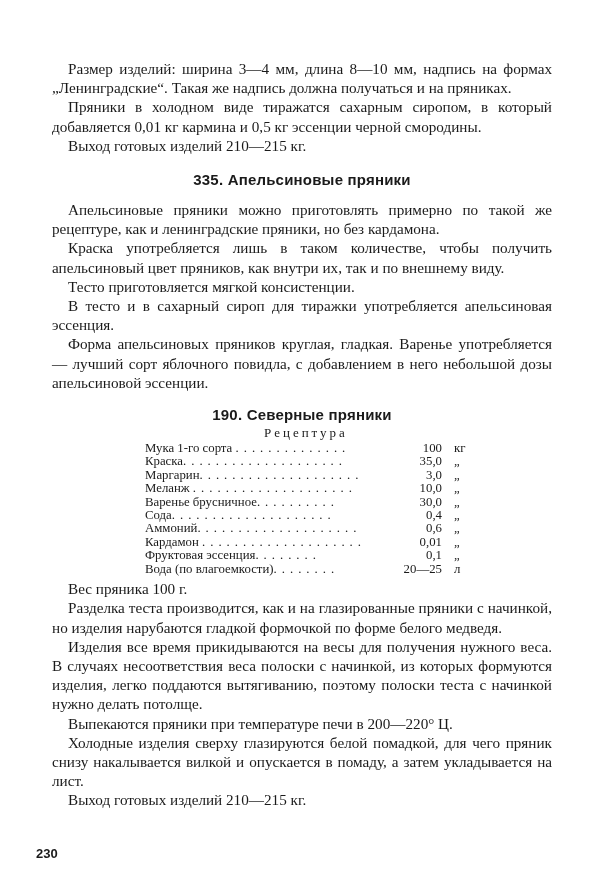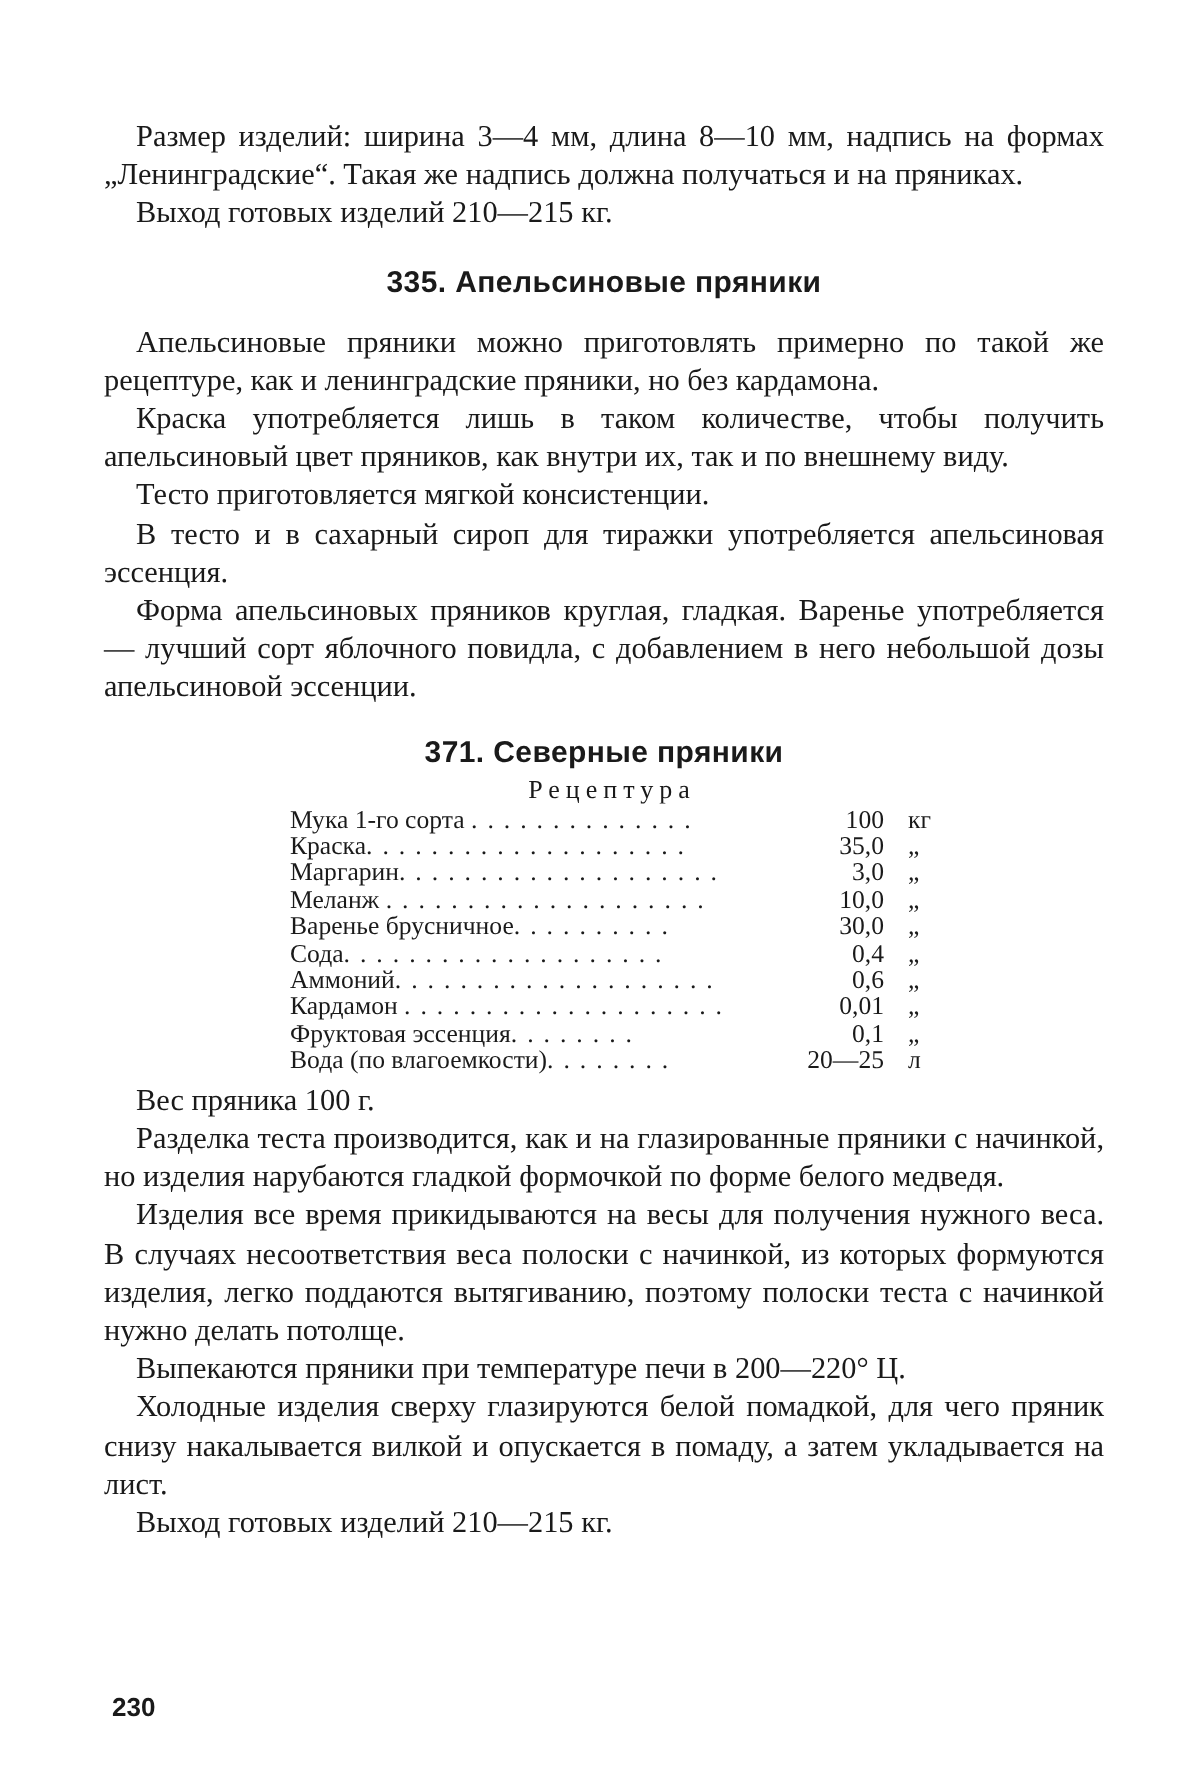--- a/index.html
+++ b/index.html
@@ -28,41 +28,42 @@
     table.recipe {
       margin-left: 93px; border-collapse: collapse; font-size: 12.8px;
       line-height: 13.4px; margin-bottom: 3px;
     }
     table.recipe td { padding: 0; white-space: nowrap; }
     td.name { width: 245px; overflow: hidden; margin-top: 40px; }
     td.name .dots { letter-spacing: 5px; }
     td.qty { width: 52px; text-align: right; }
     td.unit { width: 40px; padding-left: 12px !important; }
     .page-number {
-      position: absolute; left: 56px; top: 846px; font-size: 13px;
+      position: absolute; left: 36px; top: 846px; font-size: 13px;
       font-family: "Liberation Sans", "DejaVu Sans", sans-serif; font-weight: bold;
     }
   </style>
 </head>
 <body>
 
 <div class="page">
 
   <p>Размер изделий: ширина 3—4 мм, длина 8—10 мм, надпись на формах „Ленинградские“. Такая же надпись должна получаться и на пряниках.</p>
+  <p>Пряники в холодном виде тиражатся сахарным сиропом, в который добавляется 0,01 кг кармина и 0,5 кг эссенции черной смородины.</p>
   <p>Выход готовых изделий 210—215 кг.</p>
 
   <div class="heading h1">335. Апельсиновые пряники</div>
 
   <p>Апельсиновые пряники можно приготовлять примерно по такой же рецептуре, как и ленинградские пряники, но без кардамона.</p>
   <p>Краска употребляется лишь в таком количестве, чтобы получить апельсиновый цвет пряников, как внутри их, так и по внешнему виду.</p>
   <p>Тесто приготовляется мягкой консистенции.</p>
   <p>В тесто и в сахарный сироп для тиражки употребляется апельсиновая эссенция.</p>
   <p>Форма апельсиновых пряников круглая, гладкая. Варенье употребляется — лучший сорт яблочного повидла, с добавлением в него небольшой дозы апельсиновой эссенции.</p>
 
-  <div class="heading h2">371. Северные пряники</div>
+  <div class="heading h2">190. Северные пряники</div>
   <div class="subheading">Рецептура</div>
 
   <table class="recipe">
     <tbody>
       <tr>
         <td class="name"><span>Мука 1-го сорта</span> <span class="dots">..............</span></td>
         <td class="qty">100</td>
         <td class="unit">кг</td>
       </tr>
       <tr>

